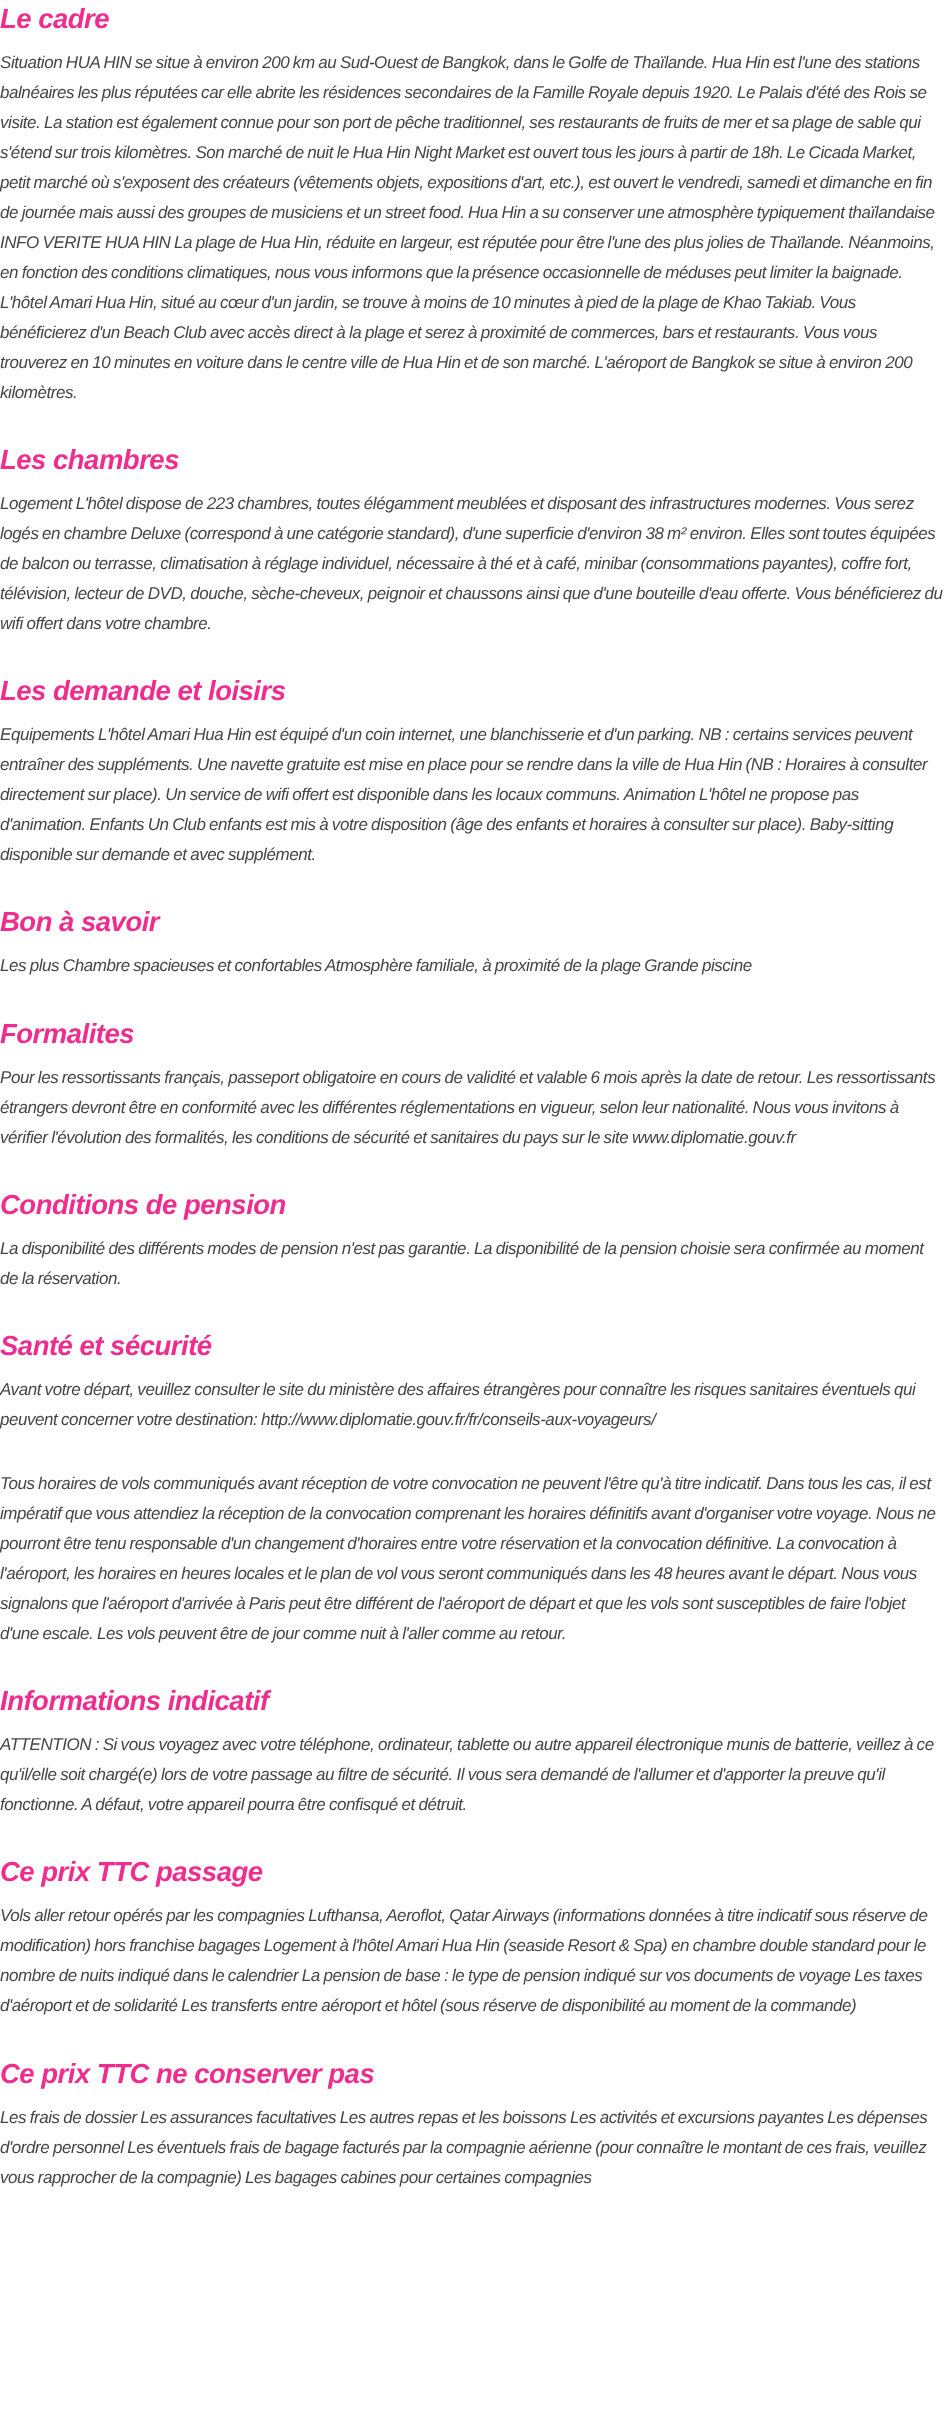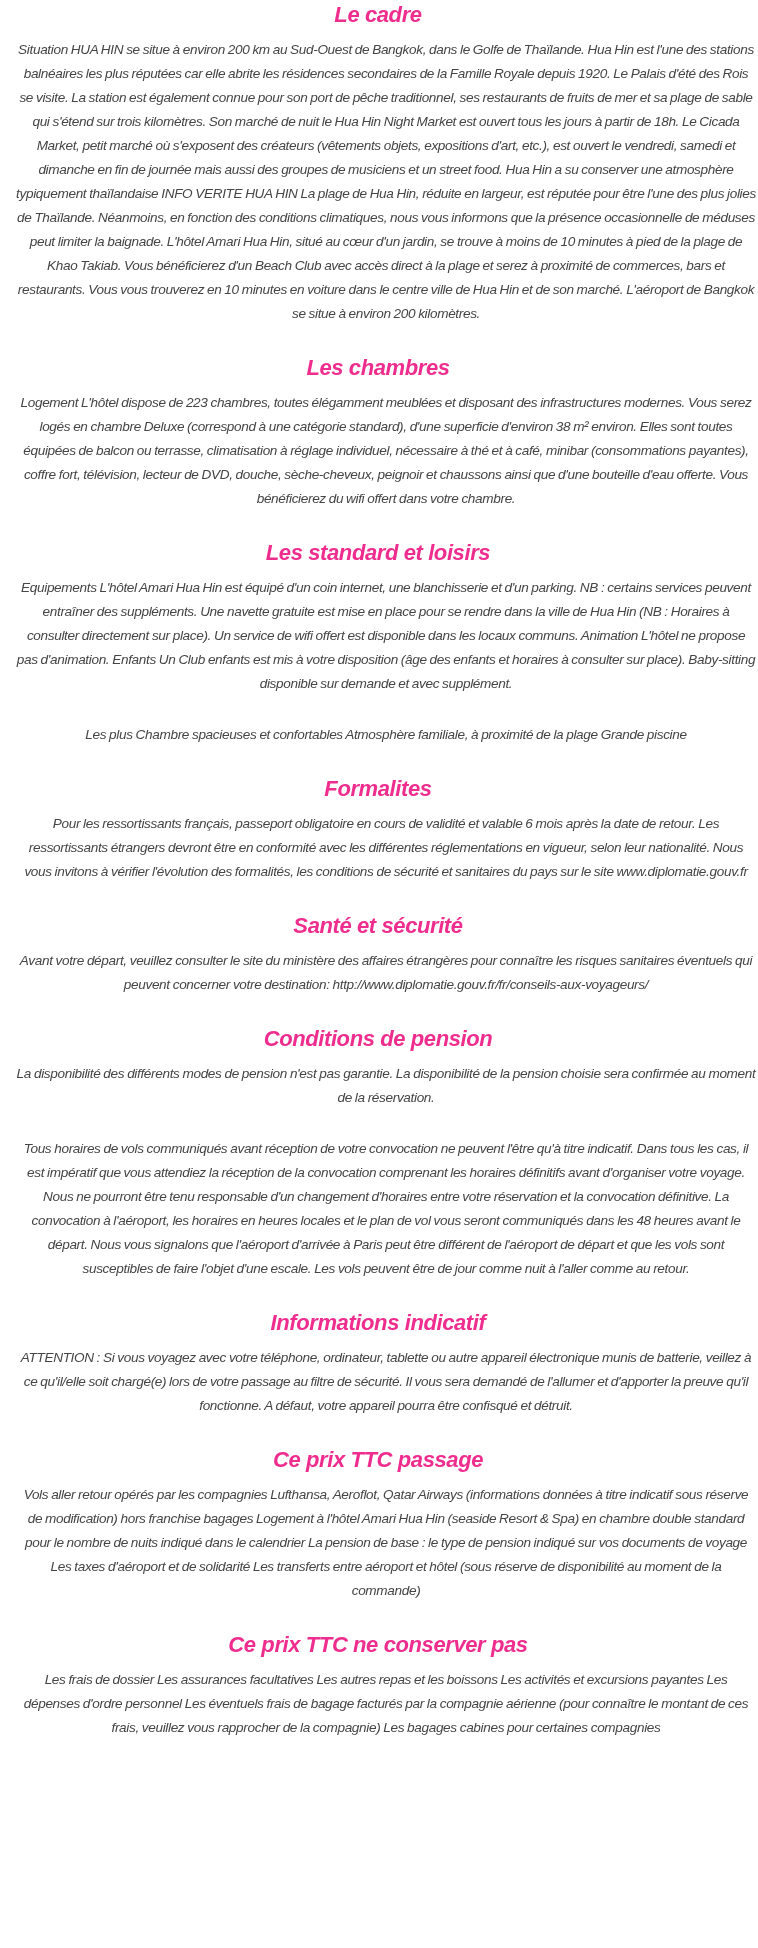--- a/index.html
+++ b/index.html
@@ -1,32 +1,32 @@
 <!DOCTYPE html>
 <html><head>
 <meta charset="utf-8">
 <style>
   html, body { margin: 0; padding: 0; background: #ffffff; }
   body { width: 758px; height: 1948px; overflow: hidden; }
-  .page { padding: 0 0 0 0; width: 756px; text-align: center; }
+  .page { padding: 0 0 0 0; width: 756px; }
   .section { margin: 0 0 27px 0; }
   .section h2 {
     margin: 0;
     font-family: "Liberation Sans", sans-serif;
     font-style: italic;
     font-weight: bold;
     font-size: 22px;
     line-height: 30px;
     color: #ee2d8e;
     letter-spacing: -0.4px;
     padding-top: 0;
     height: 30px;
   }
   .section p {
-    margin: 8px 0 0 16px;
+    margin: 8px 0 0 0;
     font-family: "Liberation Sans", sans-serif;
     font-style: italic;
     font-size: 13.6px;
     line-height: 24px;
     color: #454545;
     letter-spacing: -0.35px;
     word-spacing: -0.5px;
   }
 </style>
 </head>
@@ -35,37 +35,38 @@
 <div class="page">
   <section class="section">
     <h2>Le cadre</h2>
     <p>Situation HUA HIN se situe à environ 200 km au Sud-Ouest de Bangkok, dans le Golfe de Thaïlande. Hua Hin est l'une des stations balnéaires les plus réputées car elle abrite les résidences secondaires de la Famille Royale depuis 1920. Le Palais d'été des Rois se visite. La station est également connue pour son port de pêche traditionnel, ses restaurants de fruits de mer et sa plage de sable qui s'étend sur trois kilomètres. Son marché de nuit le Hua Hin Night Market est ouvert tous les jours à partir de 18h. Le Cicada Market, petit marché où s'exposent des créateurs (vêtements objets, expositions d'art, etc.), est ouvert le vendredi, samedi et dimanche en fin de journée mais aussi des groupes de musiciens et un street food. Hua Hin a su conserver une atmosphère typiquement thaïlandaise INFO VERITE HUA HIN La plage de Hua Hin, réduite en largeur, est réputée pour être l'une des plus jolies de Thaïlande. Néanmoins, en fonction des conditions climatiques, nous vous informons que la présence occasionnelle de méduses peut limiter la baignade. L'hôtel Amari Hua Hin, situé au cœur d'un jardin, se trouve à moins de 10 minutes à pied de la plage de Khao Takiab. Vous bénéficierez d'un Beach Club avec accès direct à la plage et serez à proximité de commerces, bars et restaurants. Vous vous trouverez en 10 minutes en voiture dans le centre ville de Hua Hin et de son marché. L'aéroport de Bangkok se situe à environ 200 kilomètres.</p>
   </section>
   <section class="section">
     <h2>Les chambres</h2>
     <p>Logement L'hôtel dispose de 223 chambres, toutes élégamment meublées et disposant des infrastructures modernes. Vous serez logés en chambre Deluxe (correspond à une catégorie standard), d'une superficie d'environ 38 m² environ. Elles sont toutes équipées de balcon ou terrasse, climatisation à réglage individuel, nécessaire à thé et à café, minibar (consommations payantes), coffre fort, télévision, lecteur de DVD, douche, sèche-cheveux, peignoir et chaussons ainsi que d'une bouteille d'eau offerte. Vous bénéficierez du wifi offert dans votre chambre.</p>
   </section>
   <section class="section">
-    <h2>Les standard et loisirs</h2>
+    <h2>Les demande et loisirs</h2>
     <p>Equipements L'hôtel Amari Hua Hin est équipé d'un coin internet, une blanchisserie et d'un parking. NB : certains services peuvent entraîner des suppléments. Une navette gratuite est mise en place pour se rendre dans la ville de Hua Hin (NB : Horaires à consulter directement sur place). Un service de wifi offert est disponible dans les locaux communs. Animation L'hôtel ne propose pas d'animation. Enfants Un Club enfants est mis à votre disposition (âge des enfants et horaires à consulter sur place). Baby-sitting disponible sur demande et avec supplément.</p>
   </section>
   <section class="section">
+    <h2>Bon à savoir</h2>
     <p>Les plus Chambre spacieuses et confortables Atmosphère familiale, à proximité de la plage Grande piscine</p>
   </section>
   <section class="section">
     <h2>Formalites</h2>
     <p>Pour les ressortissants français, passeport obligatoire en cours de validité et valable 6 mois après la date de retour. Les ressortissants étrangers devront être en conformité avec les différentes réglementations en vigueur, selon leur nationalité. Nous vous invitons à vérifier l'évolution des formalités, les conditions de sécurité et sanitaires du pays sur le site www.diplomatie.gouv.fr</p>
   </section>
   <section class="section">
+    <h2>Conditions de pension</h2>
+    <p>La disponibilité des différents modes de pension n'est pas garantie. La disponibilité de la pension choisie sera confirmée au moment de la réservation.</p>
+  </section>
+  <section class="section">
     <h2>Santé et sécurité</h2>
     <p>Avant votre départ, veuillez consulter le site du ministère des affaires étrangères pour connaître les risques sanitaires éventuels qui peuvent concerner votre destination: http://www.diplomatie.gouv.fr/fr/conseils-aux-voyageurs/</p>
-  </section>
-  <section class="section">
-    <h2>Conditions de pension</h2>
-    <p>La disponibilité des différents modes de pension n'est pas garantie. La disponibilité de la pension choisie sera confirmée au moment de la réservation.</p>
   </section>
   <section class="section">
     <p>Tous horaires de vols communiqués avant réception de votre convocation ne peuvent l'être qu'à titre indicatif. Dans tous les cas, il est impératif que vous attendiez la réception de la convocation comprenant les horaires définitifs avant d'organiser votre voyage. Nous ne pourront être tenu responsable d'un changement d'horaires entre votre réservation et la convocation définitive. La convocation à l'aéroport, les horaires en heures locales et le plan de vol vous seront communiqués dans les 48 heures avant le départ. Nous vous signalons que l'aéroport d'arrivée à Paris peut être différent de l'aéroport de départ et que les vols sont susceptibles de faire l'objet d'une escale. Les vols peuvent être de jour comme nuit à l'aller comme au retour.</p>
   </section>
   <section class="section">
     <h2>Informations indicatif</h2>
     <p>ATTENTION : Si vous voyagez avec votre téléphone, ordinateur, tablette ou autre appareil électronique munis de batterie, veillez à ce qu'il/elle soit chargé(e) lors de votre passage au filtre de sécurité. Il vous sera demandé de l'allumer et d'apporter la preuve qu'il fonctionne. A défaut, votre appareil pourra être confisqué et détruit.</p>
   </section>
   <section class="section">
     <h2>Ce prix TTC passage</h2>

